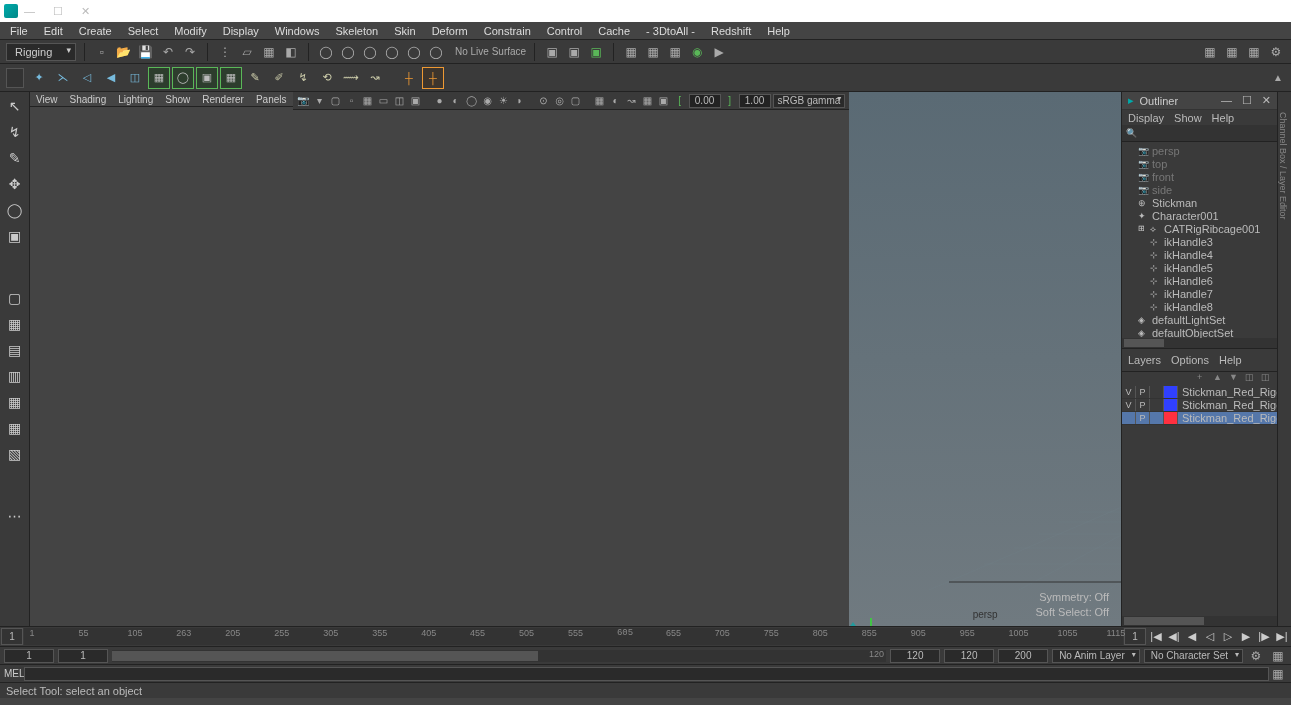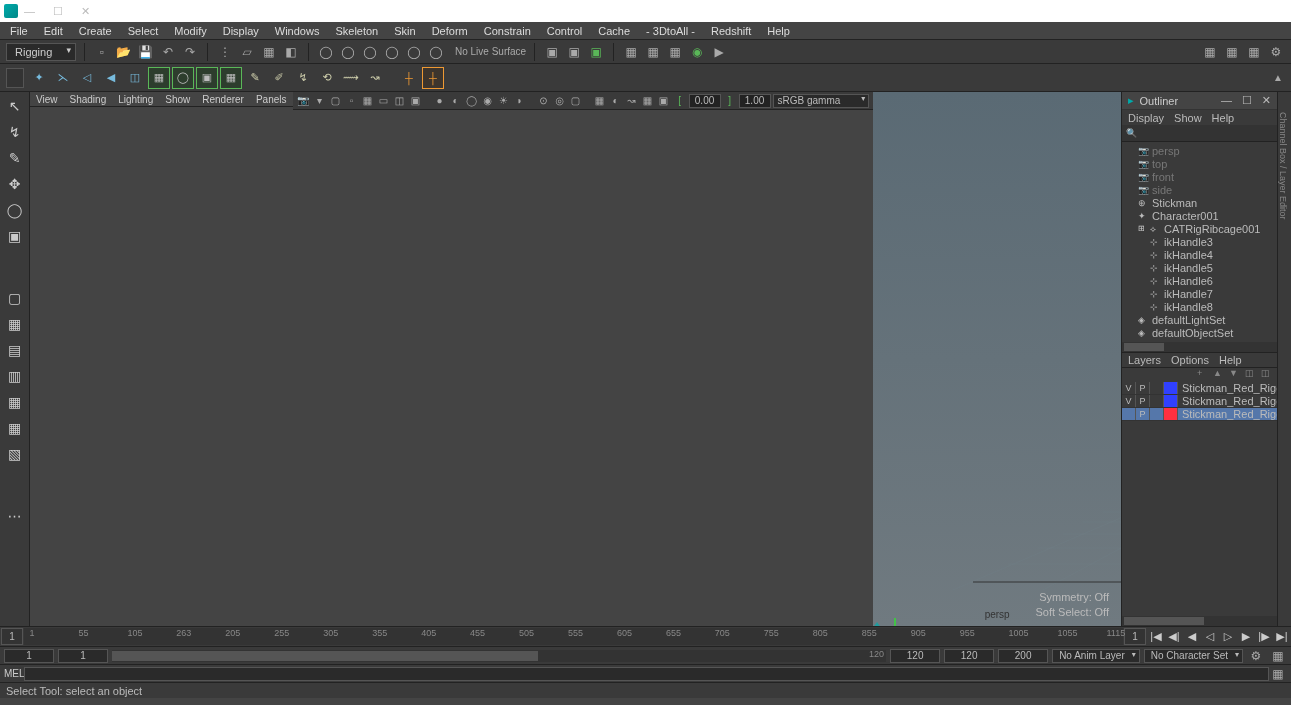--- a/index.html
+++ b/index.html
@@ -23,21 +23,21 @@
 .shelf2 .boxed{border:1.5px solid #5ab758;background:#2d3d2d}
 .main{display:flex;height:534px}
 .ltool{width:30px;background:#3a3a3a;display:flex;flex-direction:column;align-items:center;padding-top:4px;gap:6px;border-right:1px solid #222}
 .ltool .tb{width:20px;height:20px;display:flex;align-items:center;justify-content:center;cursor:pointer;color:#ccc;font-size:14px}
 .ltool .gap{height:30px}
 .viewport-wrap{flex:1;display:flex;flex-direction:row;position:relative}
 .vpmenu{height:15px;background:#444;display:flex;align-items:center;padding:0 6px;gap:12px;border-bottom:1px solid #222}
 .vpmenu span{font-size:10px;color:#ccc;cursor:pointer}
 .vptool{height:18px;background:#3a3a3a;display:flex;align-items:center;padding:0 4px;gap:2px;border-bottom:1px solid #222}
 .vptool .num{background:#222;border:1px solid #555;width:32px;height:14px;font-size:10px;text-align:center;line-height:12px}
-.vptool .gd{background:#2a2a2a;border:1px solid #555;padding:0 28px 0 4px;height:14px;font-size:10px;position:relative}
+.vptool .gd{background:#2a2a2a;border:1px solid #555;padding:0 4px 0 4px;height:14px;font-size:10px;position:relative}
 .vptool .gd::after{content:"▾";position:absolute;right:3px;top:-1px;font-size:8px}
 .viewport{flex:1;background:linear-gradient(#5a6a74,#707a80);position:relative;overflow:hidden}
 .viewport svg{position:absolute;top:0;left:0}
 .vp-label{position:absolute;bottom:6px;left:50%;transform:translateX(-50%);font-size:10px;color:#333}
 .vp-status{position:absolute;bottom:6px;right:12px;font-size:10px;color:#ddd;text-align:right;line-height:14px}
 .vp-axis{position:absolute;bottom:12px;left:12px}
 .rpanel{width:156px;background:#3a3a3a;border-left:1px solid #222;display:flex;flex-direction:column}
 .rside{width:14px;background:#3a3a3a;border-left:1px solid #222}
 .rside .vtext{writing-mode:vertical-rl;font-size:9px;color:#888;padding-top:20px}
 .outliner-hdr{height:18px;background:#444;display:flex;align-items:center;padding:0 6px;gap:6px;border-bottom:1px solid #333}
@@ -46,21 +46,21 @@
 .outliner-menu{height:16px;display:flex;align-items:center;padding:0 6px;gap:10px;font-size:10px;color:#ccc;border-bottom:1px solid #333}
 .outliner-search{height:16px;background:#333;border-bottom:1px solid #222;display:flex;align-items:center;padding:0 4px}
 .outliner-search .srch{width:12px;height:12px;color:#888;font-size:9px}
 .outliner-list{flex:1;overflow:hidden;padding:2px 0}
 .ol-item{display:flex;align-items:center;height:13px;padding-left:16px;gap:4px;font-size:10px;color:#aaa;cursor:pointer}
 .ol-item .exp{width:8px;font-size:8px;color:#ccc;margin-left:-12px}
 .ol-item .oic{width:10px;height:10px;font-size:9px}
 .ol-item.l2{padding-left:28px}
 .scrollb{height:10px;background:#333;display:flex;align-items:center}
 .scrollb .thumb{height:8px;background:#555;width:40px;margin-left:2px}
-.layers-hdr{height:16px;display:flex;align-items:center;padding:0 6px;gap:10px;font-size:10px;color:#ccc;border-top:1px solid #222;border-bottom:1px solid #222}
+.layers-hdr{height:24px;display:flex;align-items:center;padding:0 6px;gap:10px;font-size:10px;color:#ccc;border-top:1px solid #222;border-bottom:1px solid #222}
 .layers-tool{height:14px;display:flex;justify-content:flex-end;padding:0 4px;gap:4px}
 .layers-tool .lic{width:12px;height:12px;font-size:9px;color:#888}
 .layer-row{height:13px;display:flex;align-items:center;font-size:10px;background:#3a3a3a;border-bottom:1px solid #333}
 .layer-row.sel{background:#5577aa}
 .layer-row .cell{width:14px;height:12px;border-right:1px solid #555;text-align:center;font-size:9px;line-height:12px}
 .layer-row .sw{width:14px;height:12px;border-right:1px solid #555}
 .layer-row .lname{padding-left:4px;flex:1;overflow:hidden;white-space:nowrap}
 .timeline{height:20px;background:#3a3a3a;display:flex;align-items:stretch;border-top:1px solid #222}
 .timeline .cur{width:22px;background:#333;border:1px solid #555;text-align:center;line-height:16px;font-size:10px;margin:1px}
 .timeline .track{flex:1;background:#333;position:relative;margin:1px 0}
@@ -455,21 +455,21 @@
       <div class="tick" style="left: 9.40909%;">105</div>
       <div class="tick" style="left: 13.8636%;">263</div>
       <div class="tick" style="left: 18.3182%;">205</div>
       <div class="tick" style="left: 22.7727%;">255</div>
       <div class="tick" style="left: 27.2273%;">305</div>
       <div class="tick" style="left: 31.6818%;">355</div>
       <div class="tick" style="left: 36.1364%;">405</div>
       <div class="tick" style="left: 40.5909%; text-align: center;">455</div>
       <div class="tick" style="left: 45.0455%;">505</div>
       <div class="tick" style="left: 49.5%;">555</div>
-      <div class="tick" style="left: 53.9545%;">605</div>
+      <div class="tick" style="left: 53.9545%; font-family: Liberation Mono, monospace;">605</div>
       <div class="tick" style="left: 58.4091%;">655</div>
       <div class="tick" style="left: 62.8636%;">705</div>
       <div class="tick" style="left: 67.3182%;">755</div>
       <div class="tick" style="left: 71.7727%;">805</div>
       <div class="tick" style="left: 76.2273%;">855</div>
       <div class="tick" style="left: 80.6818%;">905</div>
       <div class="tick" style="left: 85.1364%;">955</div>
       <div class="tick" style="left: 89.5909%;">1005</div>
       <div class="tick" style="left: 94.0455%;">1055</div>
       <div class="tick" style="left: 98.5%;">1115</div>

